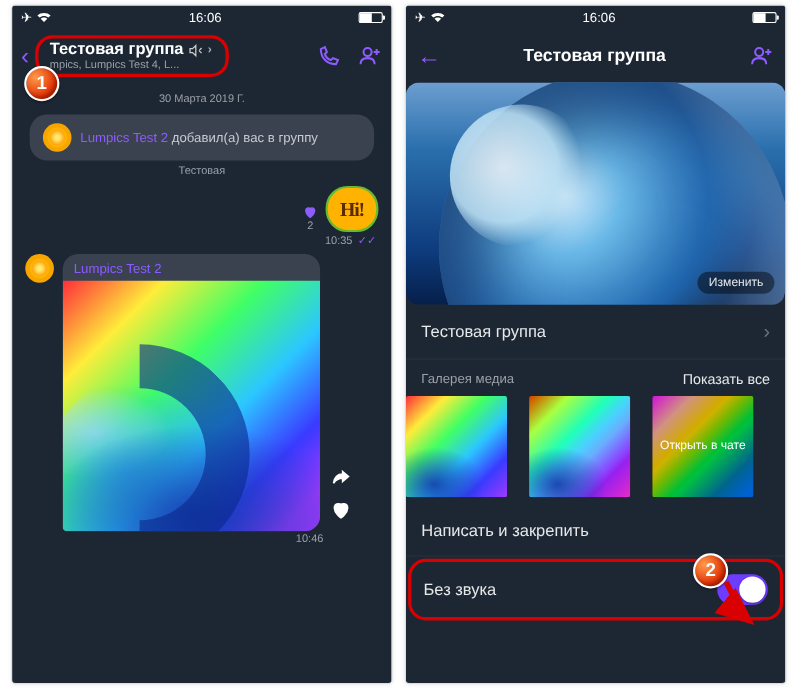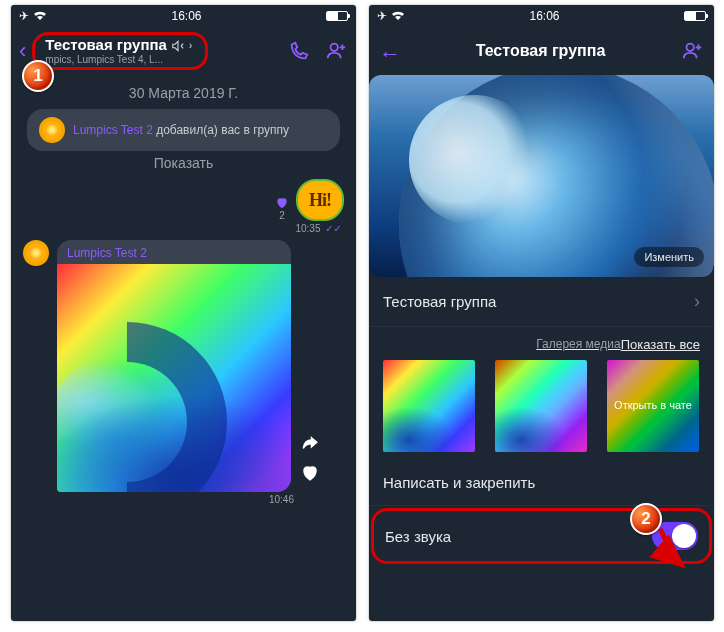--- a/index.html
+++ b/index.html
@@ -86,21 +86,21 @@
   
   .chat-body {
     padding: 6px 12px 0;
     height: 496px;
     overflow: hidden;
     position: relative;
   }
   .date-sep {
     text-align: center;
     color: #9aa0a8;
-    font-size: 14px;
+    font-size: 10px;
     margin: 4px 0 8px;
   }
   .sys-msg {
     background: #3a4250;
     border-radius: 16px;
     padding: 8px 12px;
     display: flex; align-items: center; gap: 8px;
     font-size: 12px;
     color: #c8cbd0;
     margin: 0 4px 0;
@@ -247,23 +247,23 @@
     border-radius: 10px;
     font-size: 11px;
   }
   .row {
     display: flex; align-items: center;
     justify-content: space-between;
     padding: 14px 14px;
     border-bottom: 1px solid rgba(255,255,255,.05);
   }
   .row .lbl { font-size: 15px; color: #e6e8ea; }
-  .gallery-row { padding: 10px 14px 4px; display: flex; justify-content: flex-end; text-decoration: underline; }
+  .gallery-row { padding: 10px 14px 4px; display: flex; justify-content: space-between; }
   .gallery-row .h { color: #9aa0a8; font-size: 12px; }
-  .thumbs { padding: 4px 14px 8px; display: flex; gap: 20px; }
+  .thumbs { padding: 4px 0 8px; display: flex; gap: 20px; }
   .thumb {
     width: 92px; height: 92px; border-radius: 2px;
     position: relative; overflow: hidden;
     background: #222;
   }
   .thumb .open-txt {
     position: absolute; inset: 0;
     display: flex; align-items: center; justify-content: center;
     color: #fff; font-size: 11px; text-align: center;
     background: rgba(0,0,0,.18);
@@ -349,21 +349,21 @@
     <div class="chat-body">
       <div class="date-sep">30 Марта 2019 Г.</div>
 
       <div class="sys-msg">
         <div class="avatar"></div>
         <div>
           <span class="name-link">Lumpics Test 2</span><span> добавил(а) вас в группу</span>
         </div>
       </div>
 
-      <div class="date-sep">Показать</div>
+      <div class="date-sep">Тестовая</div>
 
       <div class="sticker-row">
         <div class="heart">
           <svg width="16" height="14" viewBox="0 0 24 24">
               <path d="M12 21s-8-5-8-12c0-3 2-5 5-5 2 0 3 1 3 1s1-1 3-1c3 0 5 2 5 5 0 7-8 12-8 12z"></path>
             </svg>
           <span>2</span>
         </div>
         <div class="hi-sticker">Hi!</div>
       </div>

